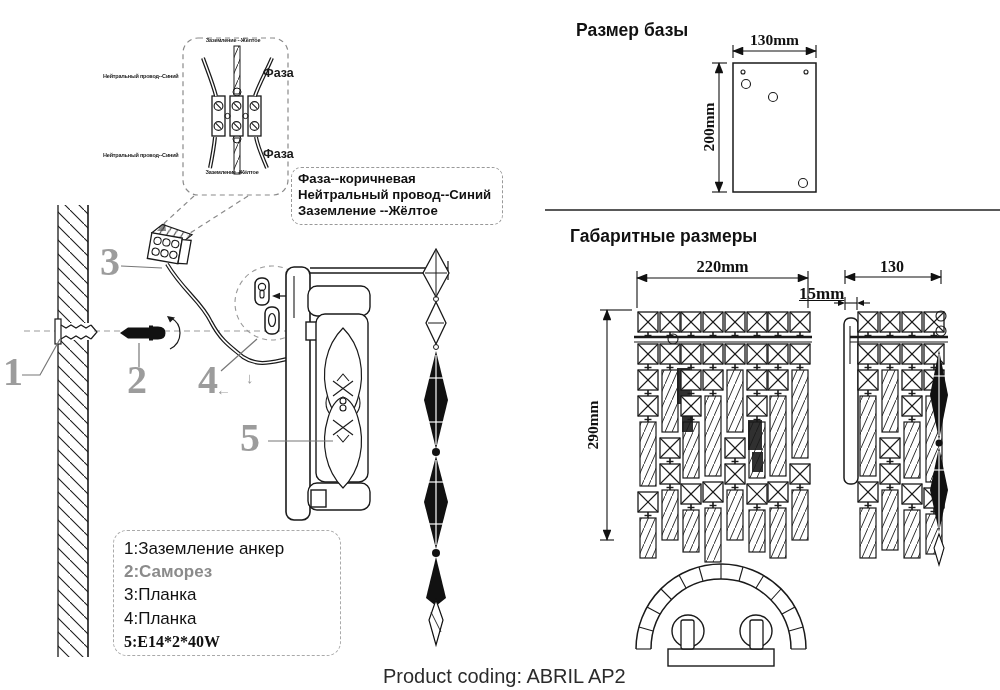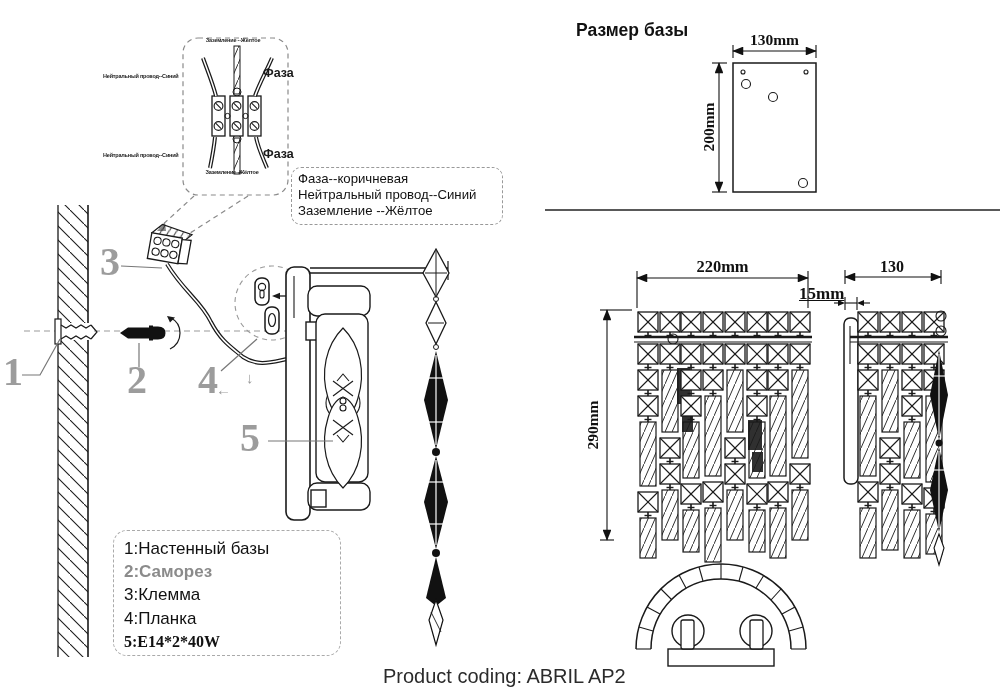--- a/index.html
+++ b/index.html
@@ -10,21 +10,21 @@
   .ctr{text-align:center;}
   .dim{font-family:"Liberation Serif",serif;font-size:15.5px;color:#111;font-weight:bold;}
   .rot{transform:rotate(-90deg);}
   .head{font-size:17.5px;font-weight:600;color:#111;margin-left:8px;}
   .callout{font-family:"Liberation Serif",serif;font-size:40px;font-weight:bold;color:#9c9c9c;line-height:1;}
   .smlarrow{font-size:15px;color:#9c9c9c;}
   .tiny{font-size:5.5px;font-weight:bold;letter-spacing:-0.2px;}
   .phase{font-size:12.5px;font-weight:bold;}
   .wirebox{position:absolute;left:291px;top:167px;width:198px;height:50px;border:1.5px dashed #999;
            border-radius:10px;padding:3px 6px;box-sizing:content-box;}
-  .wirebox div{font-size:13.2px;font-weight:400;line-height:15.8px;color:#111;}
+  .wirebox div{font-size:13.2px;font-weight:700;line-height:15.8px;color:#111;}
   .partsbox{position:absolute;left:113px;top:530px;width:216px;height:118px;border:1.5px dashed #aaa;
             border-radius:14px;padding:6px 0 0 10px;}
   .partsbox div{font-size:17px;line-height:23.2px;font-weight:500;color:#111;}
   .partsbox .muted{color:#8b8b8b;font-weight:600;}
   .partsbox .serif{font-family:"Liberation Serif",serif;font-weight:700;font-size:16px;}
   .product{font-size:20px;color:#2b2b2b;margin-top:24px;}
 </style>
 </head>
 <body>
 
@@ -407,30 +407,31 @@
 
   <span class="t callout" style="left:3px;top:352px;">1</span>
   <span class="t callout" style="left:127px;top:360px;">2</span>
   <span class="t callout" style="left:100px;top:242px;">3</span>
   <span class="t callout" style="left:198px;top:360px;">4</span>
   <span class="t callout" style="left:240px;top:418px;">5</span>
   <span class="t smlarrow" style="left:216px;top:381px;">←</span>
   <span class="t smlarrow" style="left:246px;top:369px;">↓</span>
 
   <div class="partsbox">
-    <div>1:Настенный базы</div>
+    <div>1:Заземление анкер</div>
     <div class="muted">2:Саморез</div>
-    <div>3:Клемма</div>
+    <div>3:Планка</div>
     <div>4:Планка</div>
     <div class="serif">5:E14*2*40W</div>
   </div>
 
   <span class="t head" style="left:568px;top:20px;">Размер базы</span>
   <span class="t dim ctr" style="left:733px;top:31px;width:83px;">130mm</span>
   <div class="t dim ctr rot" style="left:678px;top:119px;width:60px;height:16px;">200mm</div>
 
+  <span class="t head" style="left:562px;top:226px;">Габаритные размеры</span>
   <span class="t dim ctr" style="left:637px;top:257px;width:171px;font-size:16.5px;">220mm</span>
   <div class="t dim ctr rot" style="left:562px;top:417px;width:60px;height:16px;">290mm</div>
   <span class="t dim ctr" style="left:843px;top:258px;width:98px;font-size:16px;">130</span>
   <span class="t dim" style="left:799px;top:284px;font-size:17px;text-decoration:underline;">15mm</span>
 
   <span class="t product" style="left:383px;top:641px;">Product coding: ABRIL AP2</span>
 </div>
 
 </body></html>

